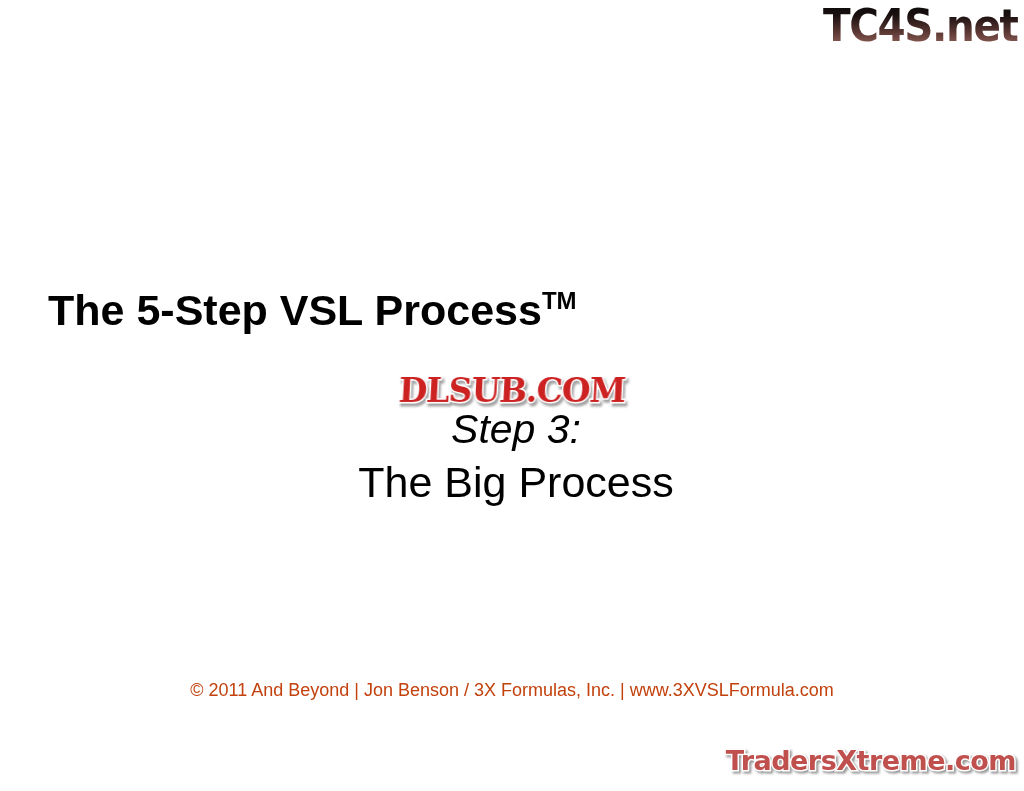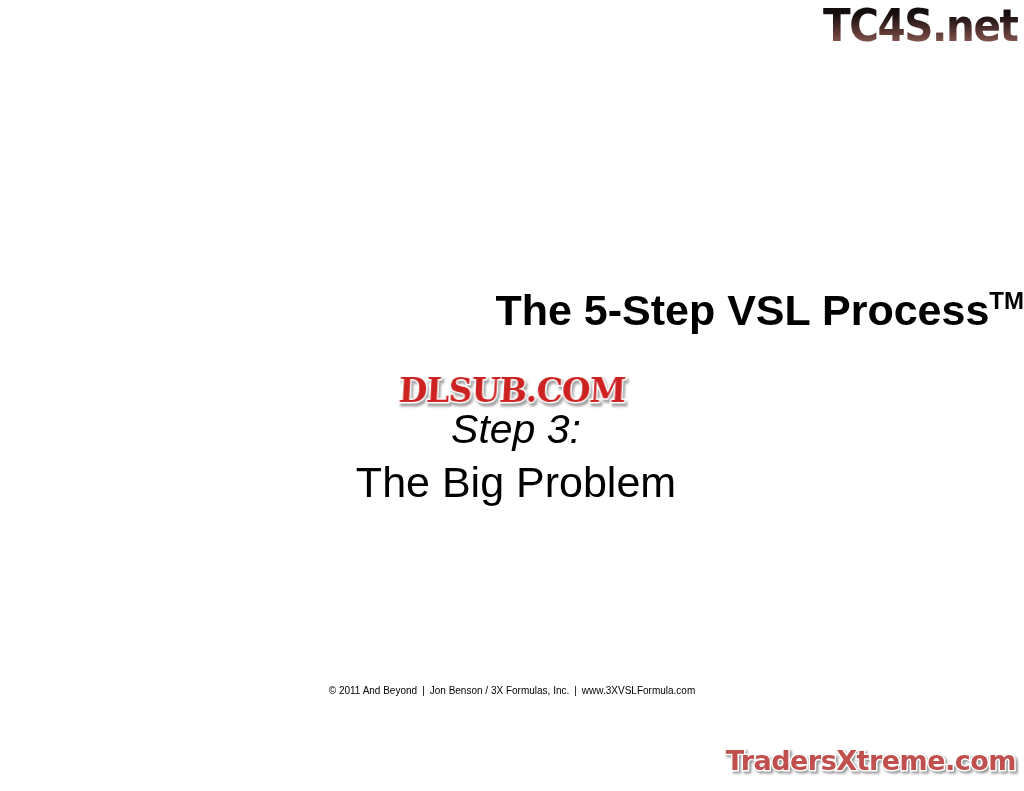--- a/index.html
+++ b/index.html
@@ -47,27 +47,28 @@
     white-space: nowrap;
     user-select: none;
   }
 
   
   .title {
     position: absolute;
     left: 0;
     right: 0;
     top: 276px;
-    text-align: right;
+    text-align: left;
     font-family: "Liberation Sans", sans-serif;
     font-weight: bold;
     font-size: 43px;
     line-height: 50px;
     color: #000000;
     white-space: nowrap;
+    padding-left: 48px;
   }
   .title .tm {
     font-size: 24px;
     vertical-align: 16px;
     font-weight: bold;
     letter-spacing: 0px;
   }
 
   
   .wm-dlsub {
@@ -117,23 +118,23 @@
   }
 
   
   .footer {
     position: absolute;
     left: 0;
     right: 0;
     top: 682px;
     text-align: center;
     font-family: "Liberation Sans", sans-serif;
-    font-size: 10px;
+    font-size: 18px;
     line-height: 17px;
-    color: #000000;
+    color: #c2410c;
     white-space: nowrap;
   }
   .footer .sep {
     padding: 0 5px;
   }
 
   
   .wm-traders {
     position: absolute;
     right: 8px;
@@ -157,20 +158,20 @@
 <div class="slide">
 
   <div class="wm-tc4s">TC4S.net</div>
 
   <div class="title"><span>The 5-Step VSL Process</span><span class="tm">TM</span></div>
 
   <div class="wm-dlsub">DLSUB.COM</div>
 
   <div class="subtitle">
     <span class="subtitle-step">Step 3:</span>
-    <span class="subtitle-line">The Big Problem</span>
+    <span class="subtitle-line">The Big Process</span>
   </div>
 
   <div class="footer"><span>© 2011 And Beyond</span><span class="sep">|</span><span>Jon Benson / 3X Formulas, Inc.</span><span class="sep">|</span><span>www.3XVSLFormula.com</span></div>
 
   <div class="wm-traders">TradersXtreme.com</div>
 
 </div>
 
 </body></html>

